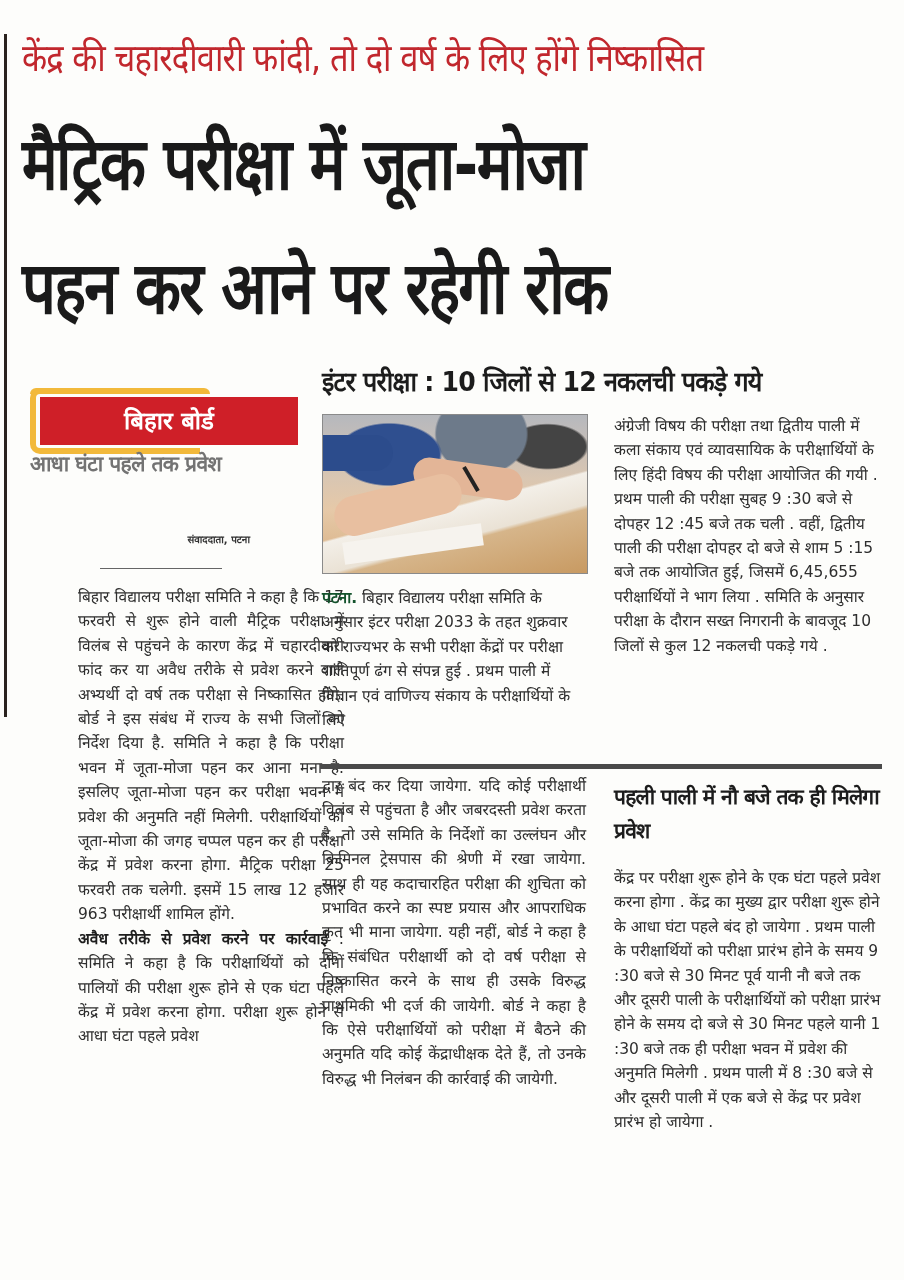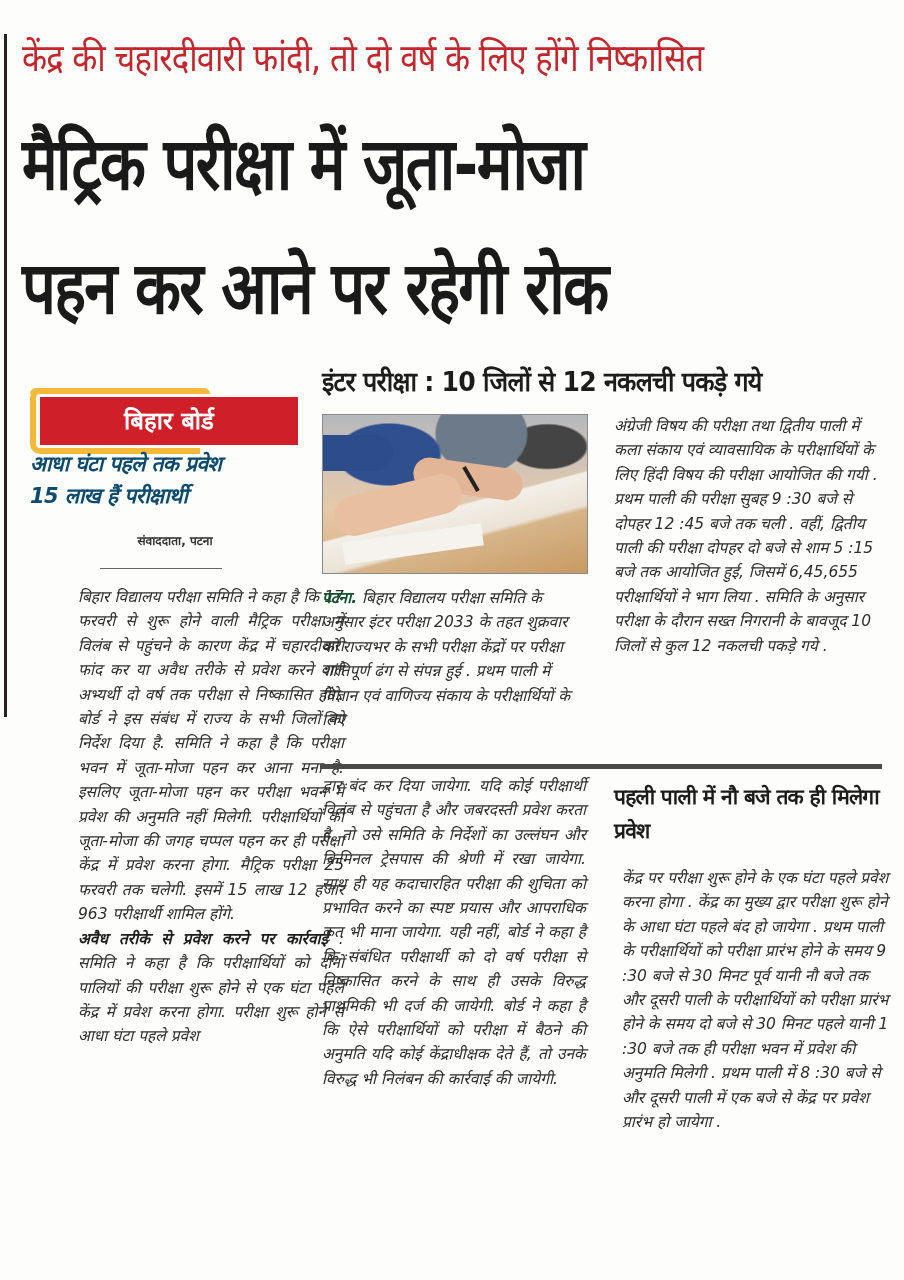--- a/index.html
+++ b/index.html
@@ -28,30 +28,30 @@
   }
   .badge-yellow::after {
     content:""; position:absolute; left:-6px; top:-6px; width:180px; height:6px; background:#f2b93b; border-radius:6px 6px 0 0;
   }
   .badge-red {
     position:absolute; left:10px; top:9px; width:258px; height:48px; background:#cf1f28;
     color:#fff; font-size:24px; font-weight:bold; text-align:center; line-height:48px;
   }
   .sub-head {
     position:absolute; left:30px; top:448px; width:270px;
-    font-size:21px; line-height:32px; font-weight:bold; color:#0c4a6e; letter-spacing:-0.6px;font-style:italic;
+    font-size:21px; line-height:32px; font-weight:bold; color:#737373; letter-spacing:-0.6px;
   }
   .byline {
-    position:absolute; left:100px; top:532px; width:150px; text-align:center;
-    font-size:12px; font-weight:bold; color:#333;
+    position:absolute; left:100px; top:532px; width:150px; text-align:right;
+    font-size:10px; font-weight:bold; color:#333;
   }
   .byline-rule { position:absolute; left:100px; top:568px; width:122px; height:1px; background:#666; }
 
   .col-text {
-    position:absolute; font-size:15.5px; line-height:24.4px; color:#2e2e2e; text-align:justify;font-style:italic;
+    position:absolute; font-size:15.5px; line-height:24.4px; color:#2e2e2e; text-align:justify;
   }
   .col-text p { margin:0; }
   .col1-text { left:30px; top:585px; width:266px;margin-left:48px; }
   .bold-lead { font-weight:bold; color:#1e1e1e; }
 
   
   .story2-head {
     position:absolute; left:322px; top:360px; width:560px;
     font-size:27px; line-height:44px; font-weight:bold; color:#1c1c1c; white-space:nowrap;
     letter-spacing:-0.8px; transform:scaleX(0.93); transform-origin:left top;
@@ -76,42 +76,41 @@
   .col3-upper { left:614px; top:414px; width:272px; text-align:left; }
   .dateline { font-weight:bold; color:#14532d; }
 
   .h-divider { position:absolute; left:320px; top:764px; width:562px; height:5px; background:#4a4a4a; }
 
   .col2-lower { left:322px; top:774px; width:264px; }
   .story3-head {
     position:absolute; left:614px; top:780px; width:270px;
     font-size:21px; line-height:34px; font-weight:bold; color:#1c1c1c; letter-spacing:-0.8px;
   }
-  .col3-lower { left:614px; top:866px; width:272px; text-align:left;margin-left:8px; }
+  .col3-lower { left:614px; top:866px; width:272px; text-align:left; }
 </style>
 </head>
 <body>
 
 <div class="left-rule"></div>
 
 <div class="kicker">केंद्र की चहारदीवारी फांदी, तो दो वर्ष के लिए होंगे निष्कासित</div>
 
 <div class="headline">
   <div>मैट्रिक परीक्षा में जूता-मोजा</div>
   <div>पहन कर आने पर रहेगी रोक</div>
 </div>
 
 <div class="badge-wrap">
   <div class="badge-yellow"></div>
   <div class="badge-red">बिहार बोर्ड</div>
 </div>
 
 <div class="sub-head">
   <div>आधा घंटा पहले तक प्रवेश</div>
-  <div>15 लाख  हैं परीक्षार्थी</div>
 </div>
 
 <div class="byline">संवाददाता, पटना</div>
 <div class="byline-rule"></div>
 
 <div class="col-text col1-text">
   <p>बिहार विद्यालय परीक्षा समिति ने कहा है कि 17 फरवरी से शुरू होने वाली मैट्रिक परीक्षा में विलंब से पहुंचने के कारण केंद्र में चहारदीवारी फांद कर या अवैध तरीके से प्रवेश करने वाले अभ्यर्थी दो वर्ष तक परीक्षा से निष्कासित होंगे. बोर्ड ने इस संबंध में राज्य के सभी जिलों को निर्देश दिया है. समिति ने कहा है कि परीक्षा भवन में जूता-मोजा पहन कर आना मना है. इसलिए जूता-मोजा पहन कर परीक्षा भवन में प्रवेश की अनुमति नहीं मिलेगी. परीक्षार्थियों को जूता-मोजा की जगह चप्पल पहन कर ही परीक्षा केंद्र में प्रवेश करना होगा. मैट्रिक परीक्षा 25 फरवरी तक चलेगी. इसमें 15 लाख 12 हजार 963 परीक्षार्थी शामिल होंगे.</p>
   <p><span class="bold-lead">अवैध तरीके से प्रवेश करने पर कार्रवाई</span><span> : समिति ने कहा है कि परीक्षार्थियों को दोनों पालियों की परीक्षा शुरू होने से एक घंटा पहले केंद्र में प्रवेश करना होगा. परीक्षा शुरू होने से आधा घंटा पहले प्रवेश</span></p>
 </div>
 

